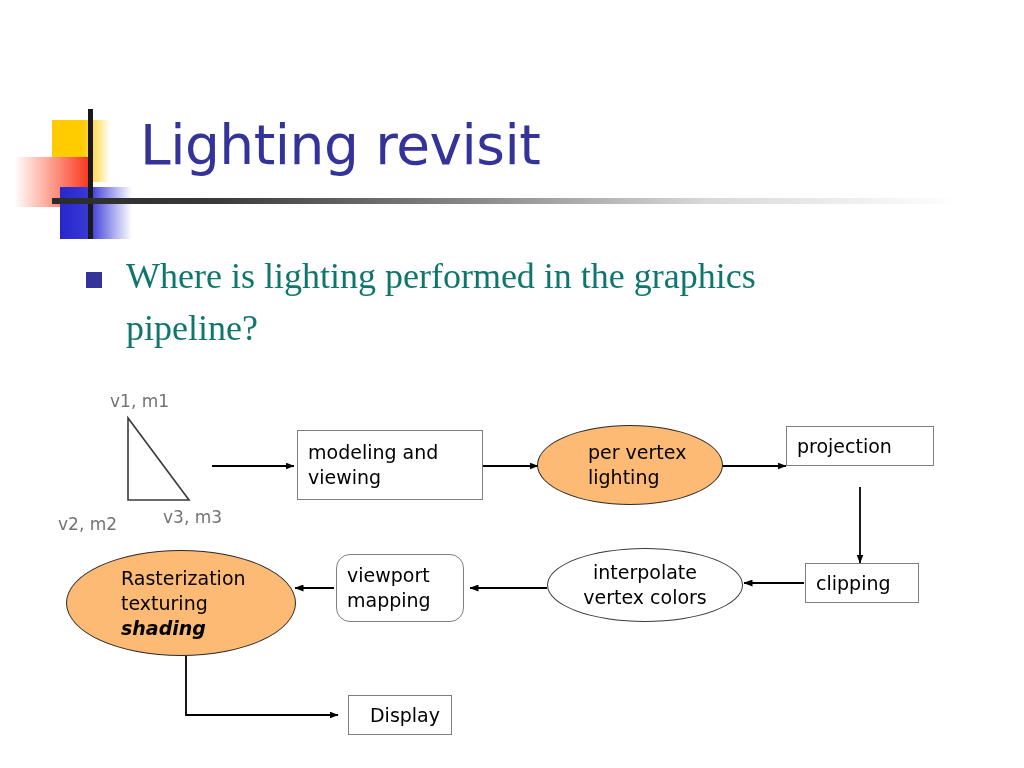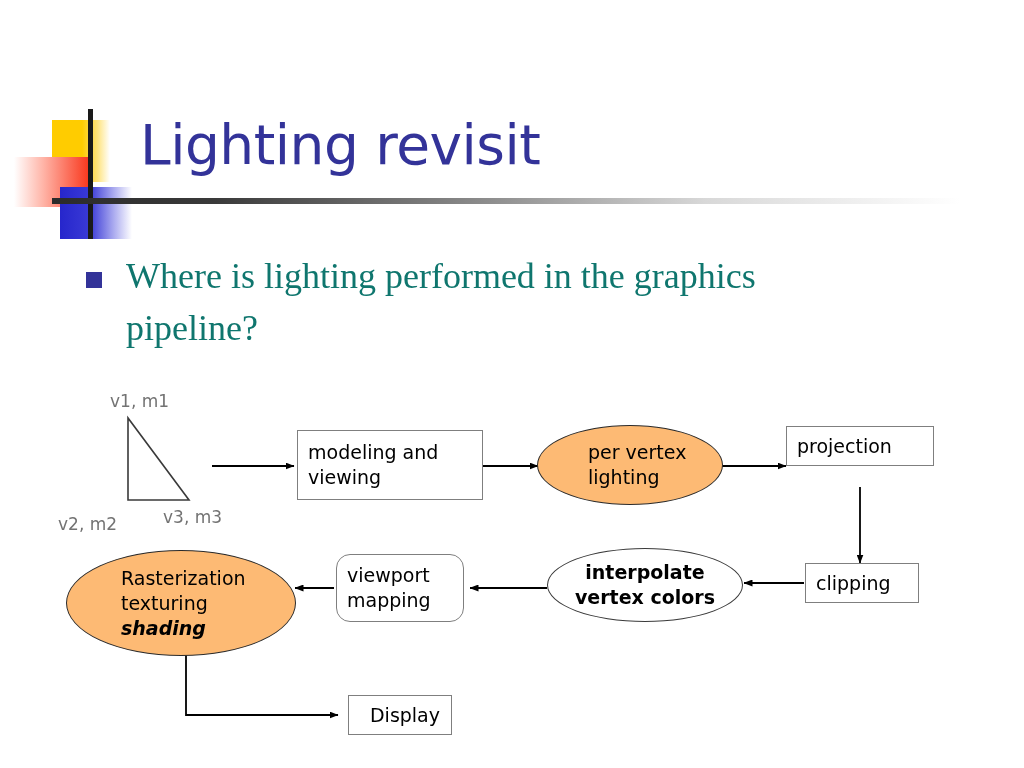--- a/index.html
+++ b/index.html
@@ -115,21 +115,21 @@
     align-items: flex-start;
     text-align: left;
   }
   .node.ellipse {
     border: 1.2px solid #3a3a3a;
     border-radius: 50%;
     align-items: center;
     text-align: center;
   }
   .node.ellipse.blue { background: #fdba74; border-color: #2b2b2b; }
-  .node.ellipse.white { background: #ffffff; font-weight: bold; }
+  .node.ellipse.white { background: #ffffff; }
   .node.ellipse.left-align {
     align-items: flex-start;
     text-align: left;
     padding-left: 50px;
   }
   .node .line { display: block; white-space: nowrap; }
   .node .line.bold { font-weight: bold; font-style: italic; }
 
   .vlabel {
     position: absolute;

